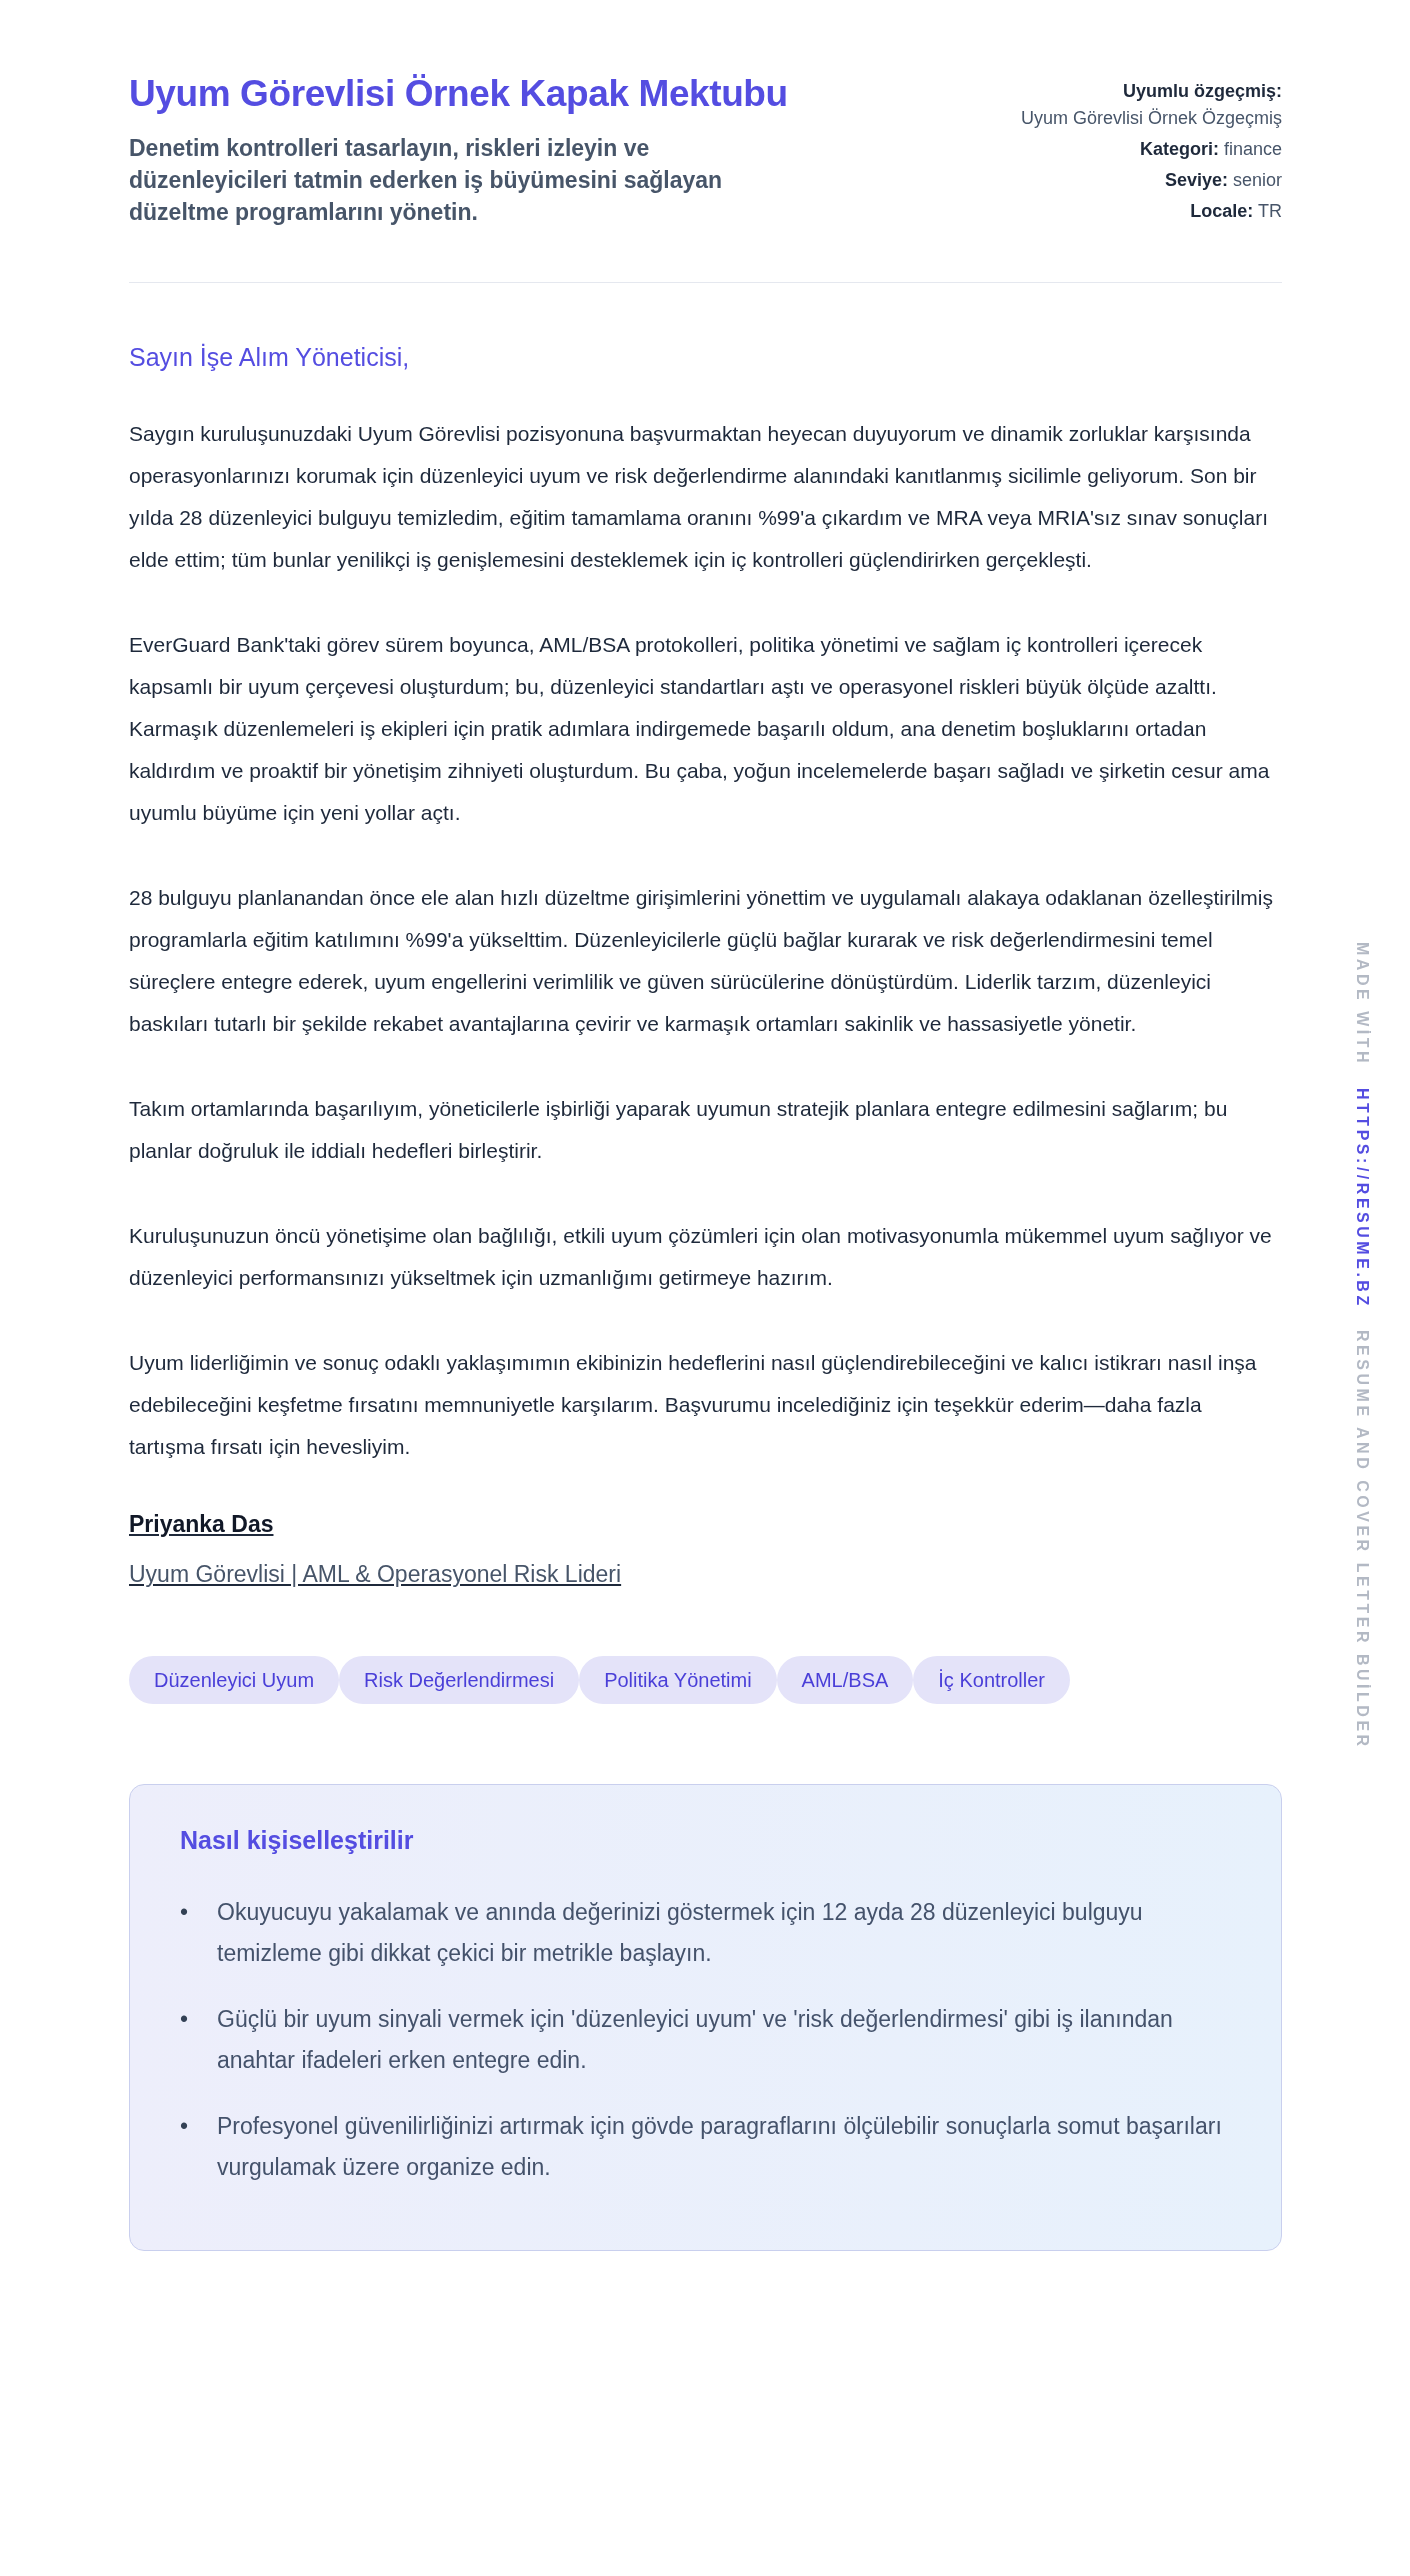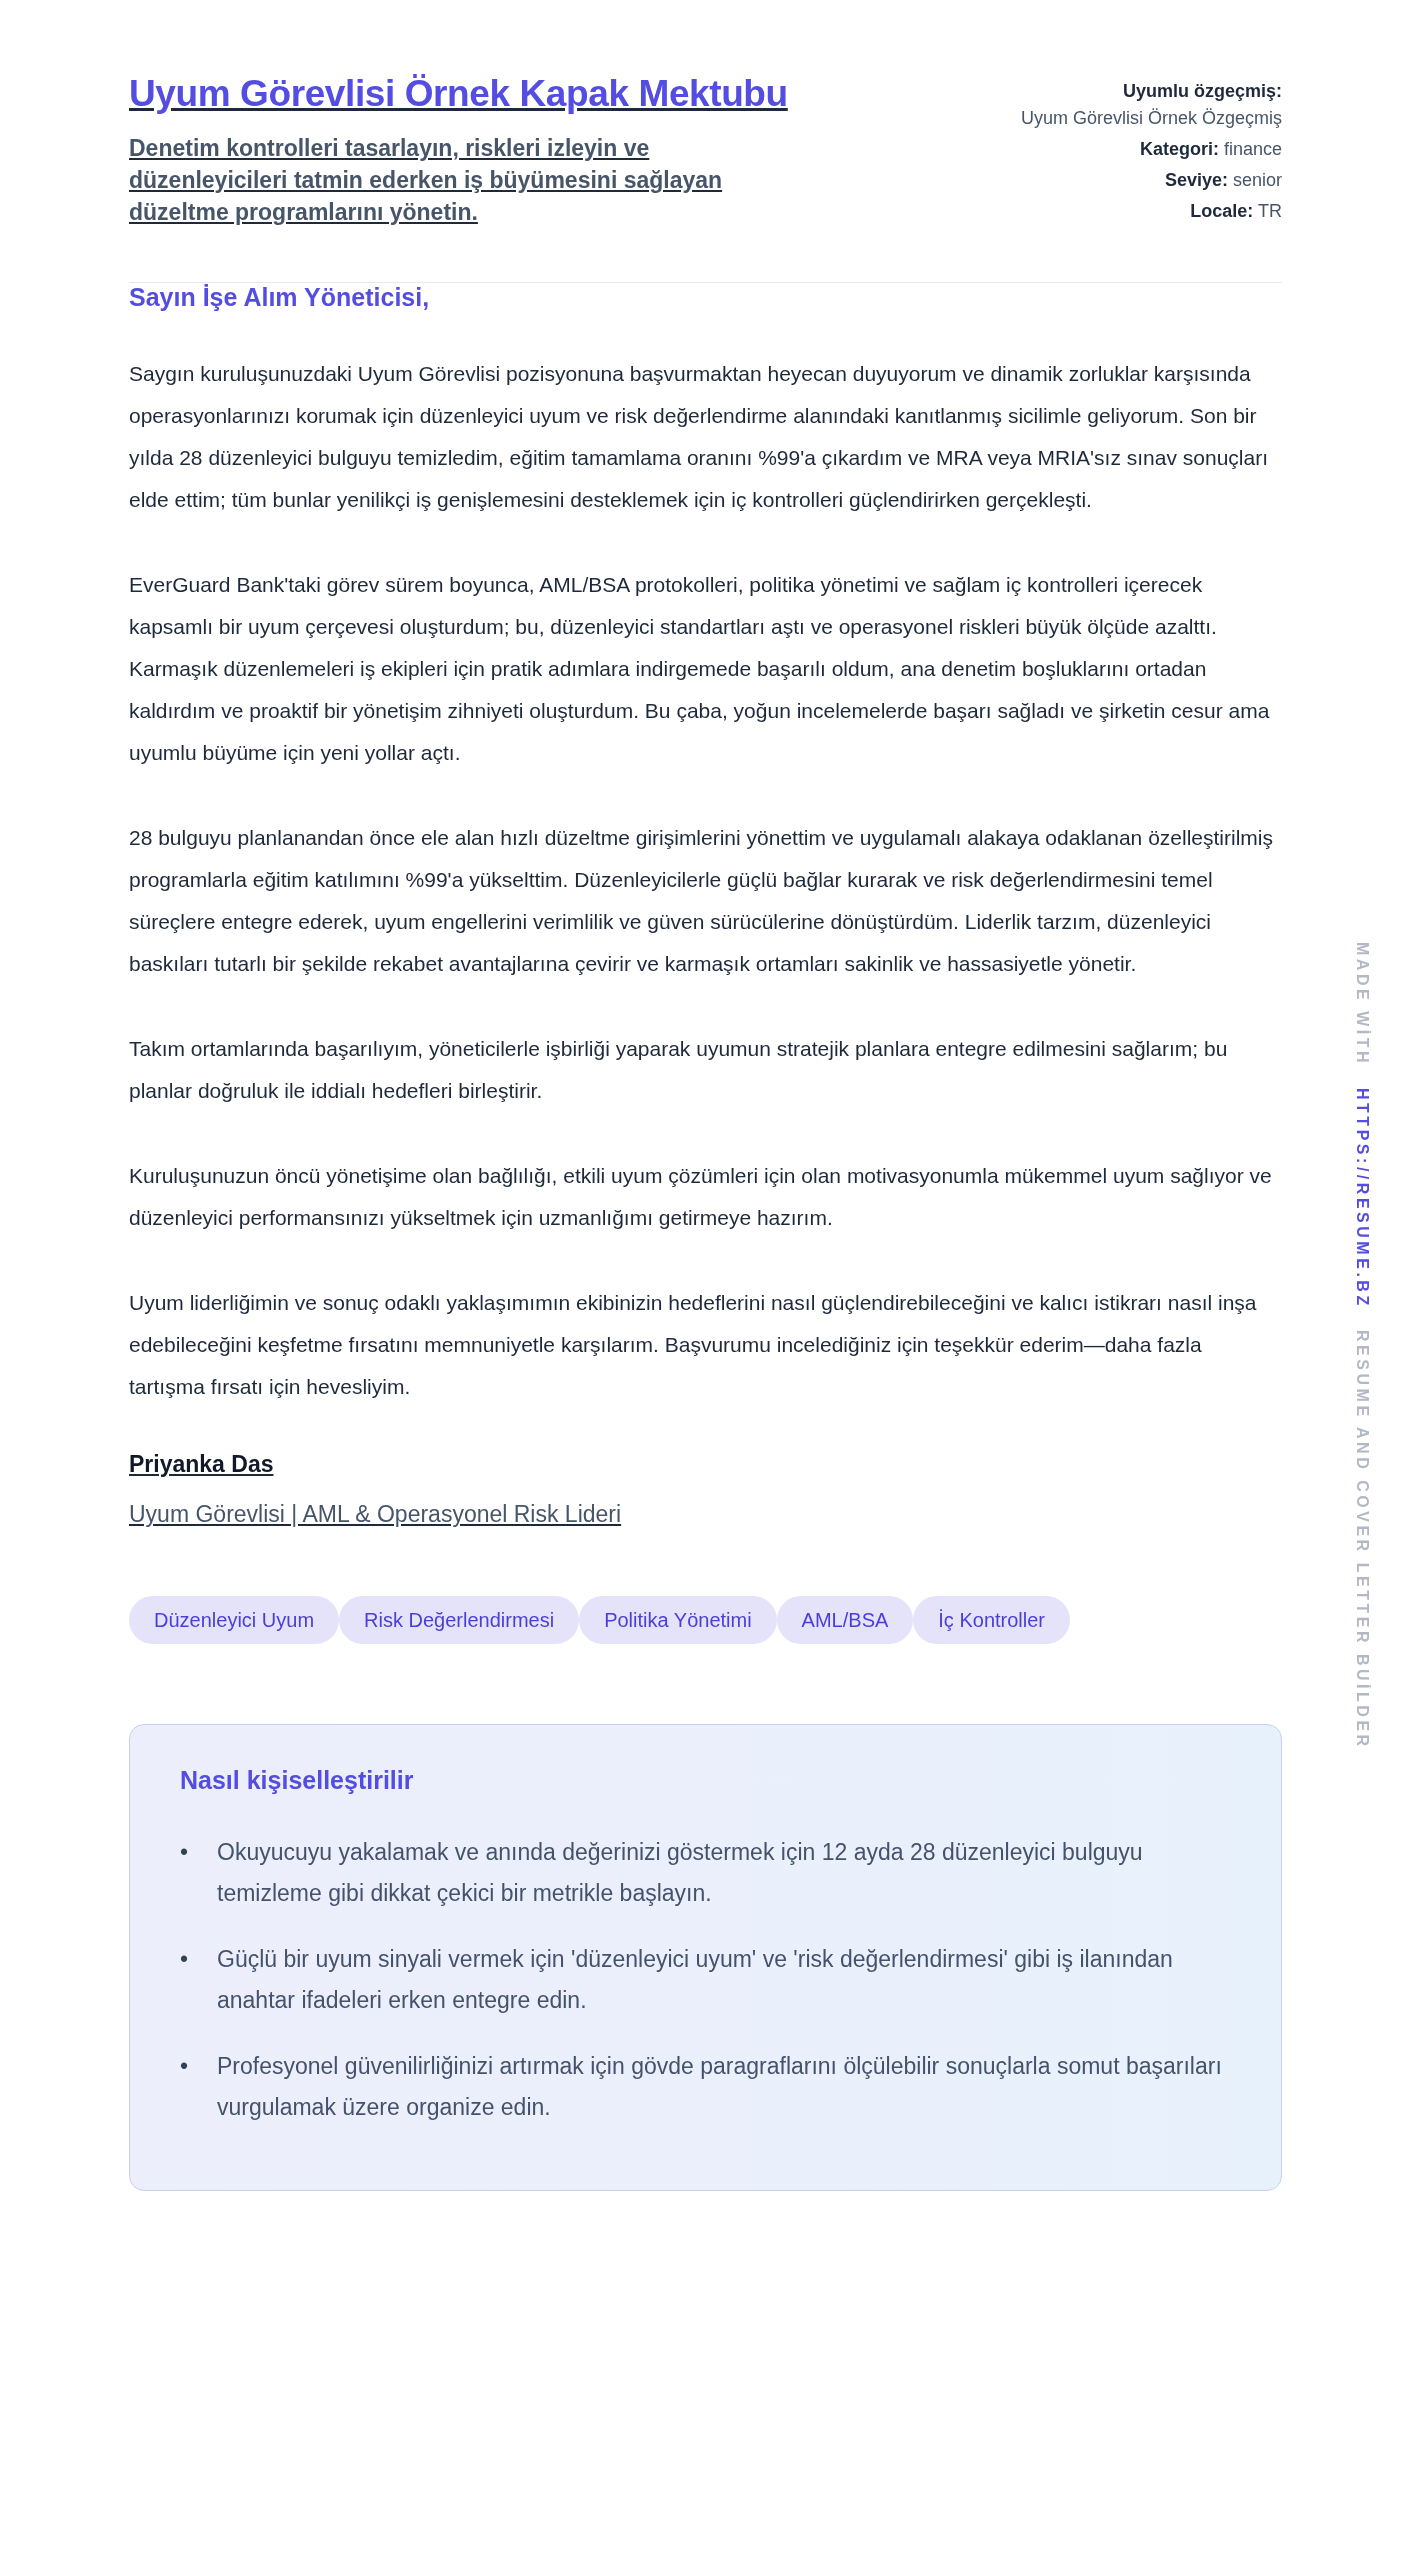--- a/index.html
+++ b/index.html
@@ -10,21 +10,21 @@
     position: relative;
     font-family: "Liberation Sans", sans-serif;
     color: #1e293b;
   }
   .page {
     width: 1411px;
     padding: 73px 129px 83px 129px;
   }
   
   .header { display: flex; justify-content: space-between; align-items: flex-start; }
-  .header-left { max-width: 830px; text-decoration: underline; }
+  .header-left { max-width: 830px; }
   .doc-title {
     font-size: 37px;
     font-weight: 700;
     color: #544de1;
     letter-spacing: -0.4px;
     line-height: 1.15;
   }
   .doc-subtitle {
     margin-top: 16.6px;
     max-width: 664px;
@@ -44,22 +44,23 @@
   }
   .meta-row { margin-bottom: 4.1px; }
   .meta b { color: #1e293b; font-weight: 700; }
   .divider {
     border: none;
     border-top: 1.7px solid #e5e8ef;
     margin-top: 53px;
   }
   
   .greeting {
+    margin-top: 60px;
     font-size: 25px;
-    font-weight: 700;
+    font-weight: 400;
     color: #544de1;
   }
   .letter-body { margin-top: 41px; }
   .letter-body p {
     font-size: 21px;
     line-height: 42px;
     color: #1e293b;
     margin-bottom: 43px;
   }
   .signature { margin-top: 13.3px; text-decoration: underline; }

